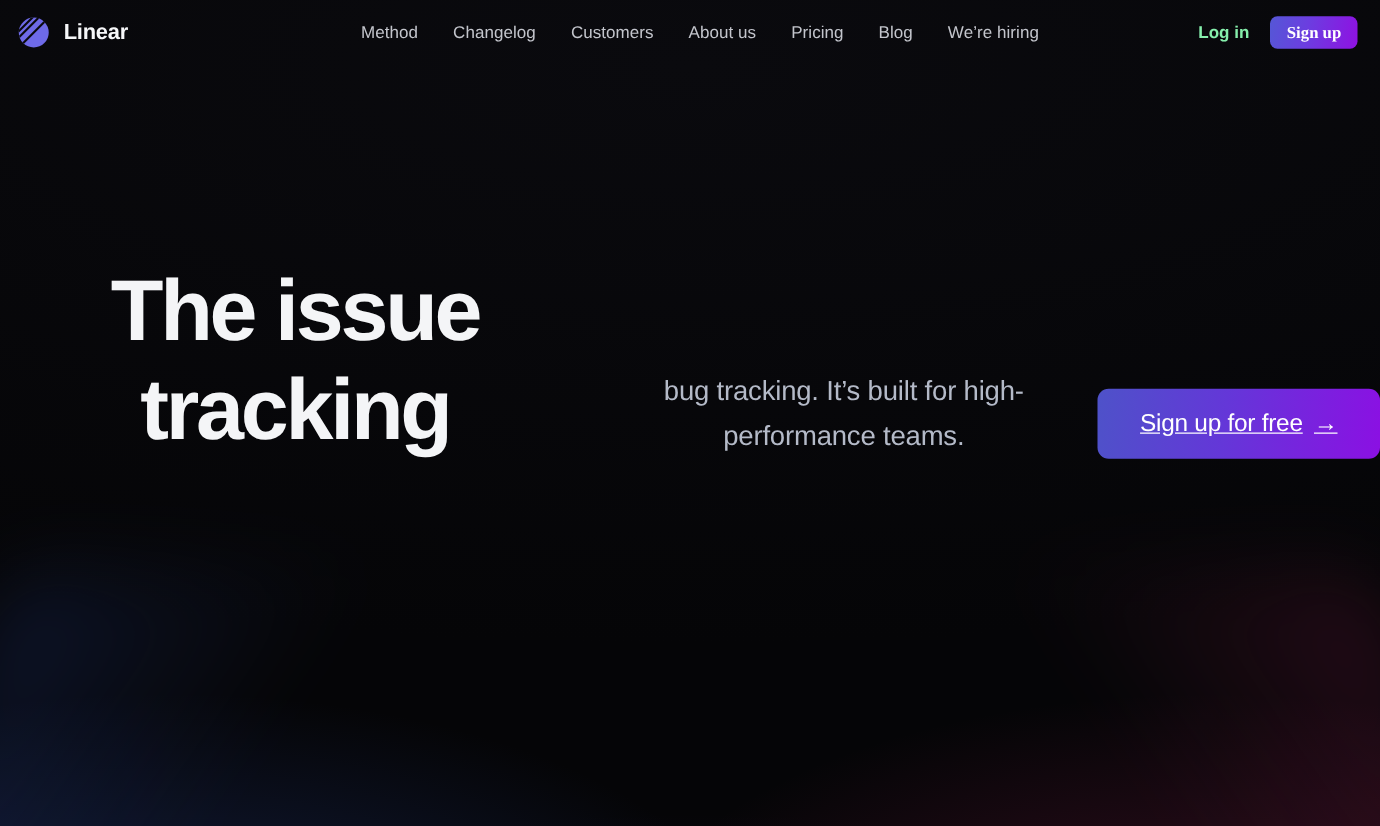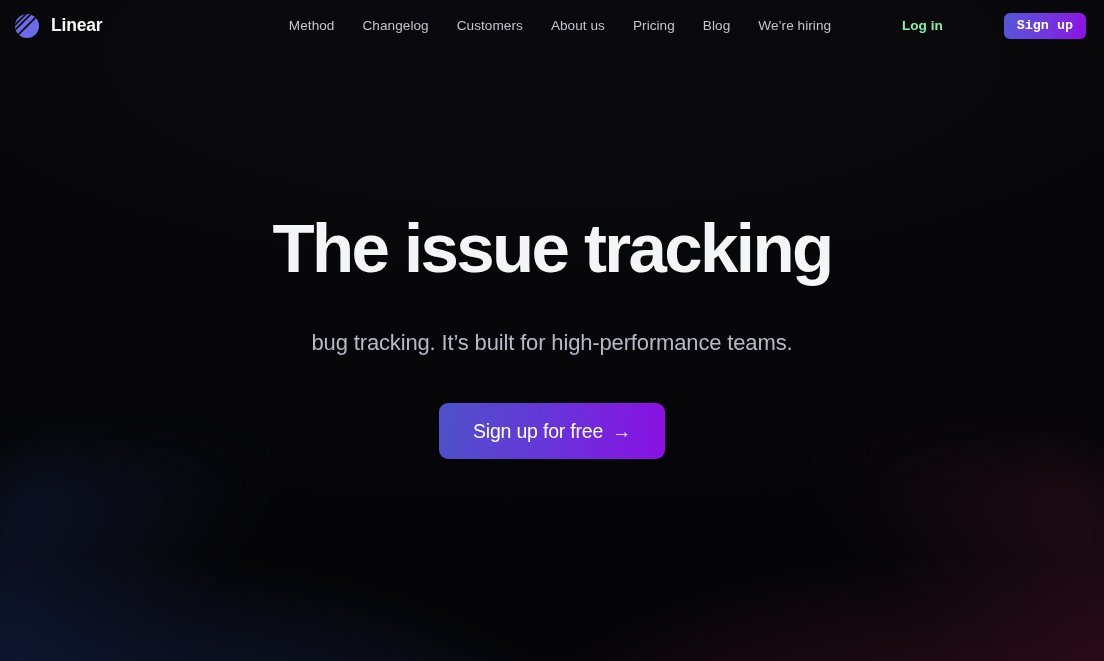--- a/index.html
+++ b/index.html
@@ -110,35 +110,34 @@
   #signup-button {
     display:inline-flex;
     align-items:center;
     justify-content:center;
     height:26px;
     padding:0 13px;
     border:none;
     border-radius:6px;
     background:linear-gradient(100deg,#5557d6 0%,#6b3ee0 42%,#8f11e2 100%);
     color:#ffffff;
-    font-family:Liberation Mono, monospace;
+    font-family:Liberation Serif, serif;
     font-size:13.4px;
     font-weight:bold;
     white-space:nowrap;
     cursor:pointer;
-    margin-left:44px;
   }
 
   
   #hero {
     position:relative;
     z-index:2;
     display:flex;
-    flex-direction:column;
-    align-items:center;
+    flex-direction:row;
+    align-items:flex-end;
     text-align:center;
     padding-top:158px;
   }
 
   #hero-headline {
     color:#f4f5f7;
     font-size:69px;
     font-weight:bold;
     line-height:79px;
     letter-spacing:-2.6px;
@@ -168,20 +167,21 @@
     border:none;
     border-radius:9px;
     background:linear-gradient(97deg,#4e52c9 0%,#6437d8 45%,#8b10e3 100%);
     color:#ffffff;
     font-family:inherit;
     font-size:19.5px;
     font-weight:normal;
     letter-spacing:-0.2px;
     white-space:nowrap;
     cursor:pointer;
+    text-decoration:underline;
   }
   #hero-cta-arrow-icon {
     font-size:19px;
     line-height:1;
     display:inline-block;
   }
 </style>
 </head>
 <body>
 

